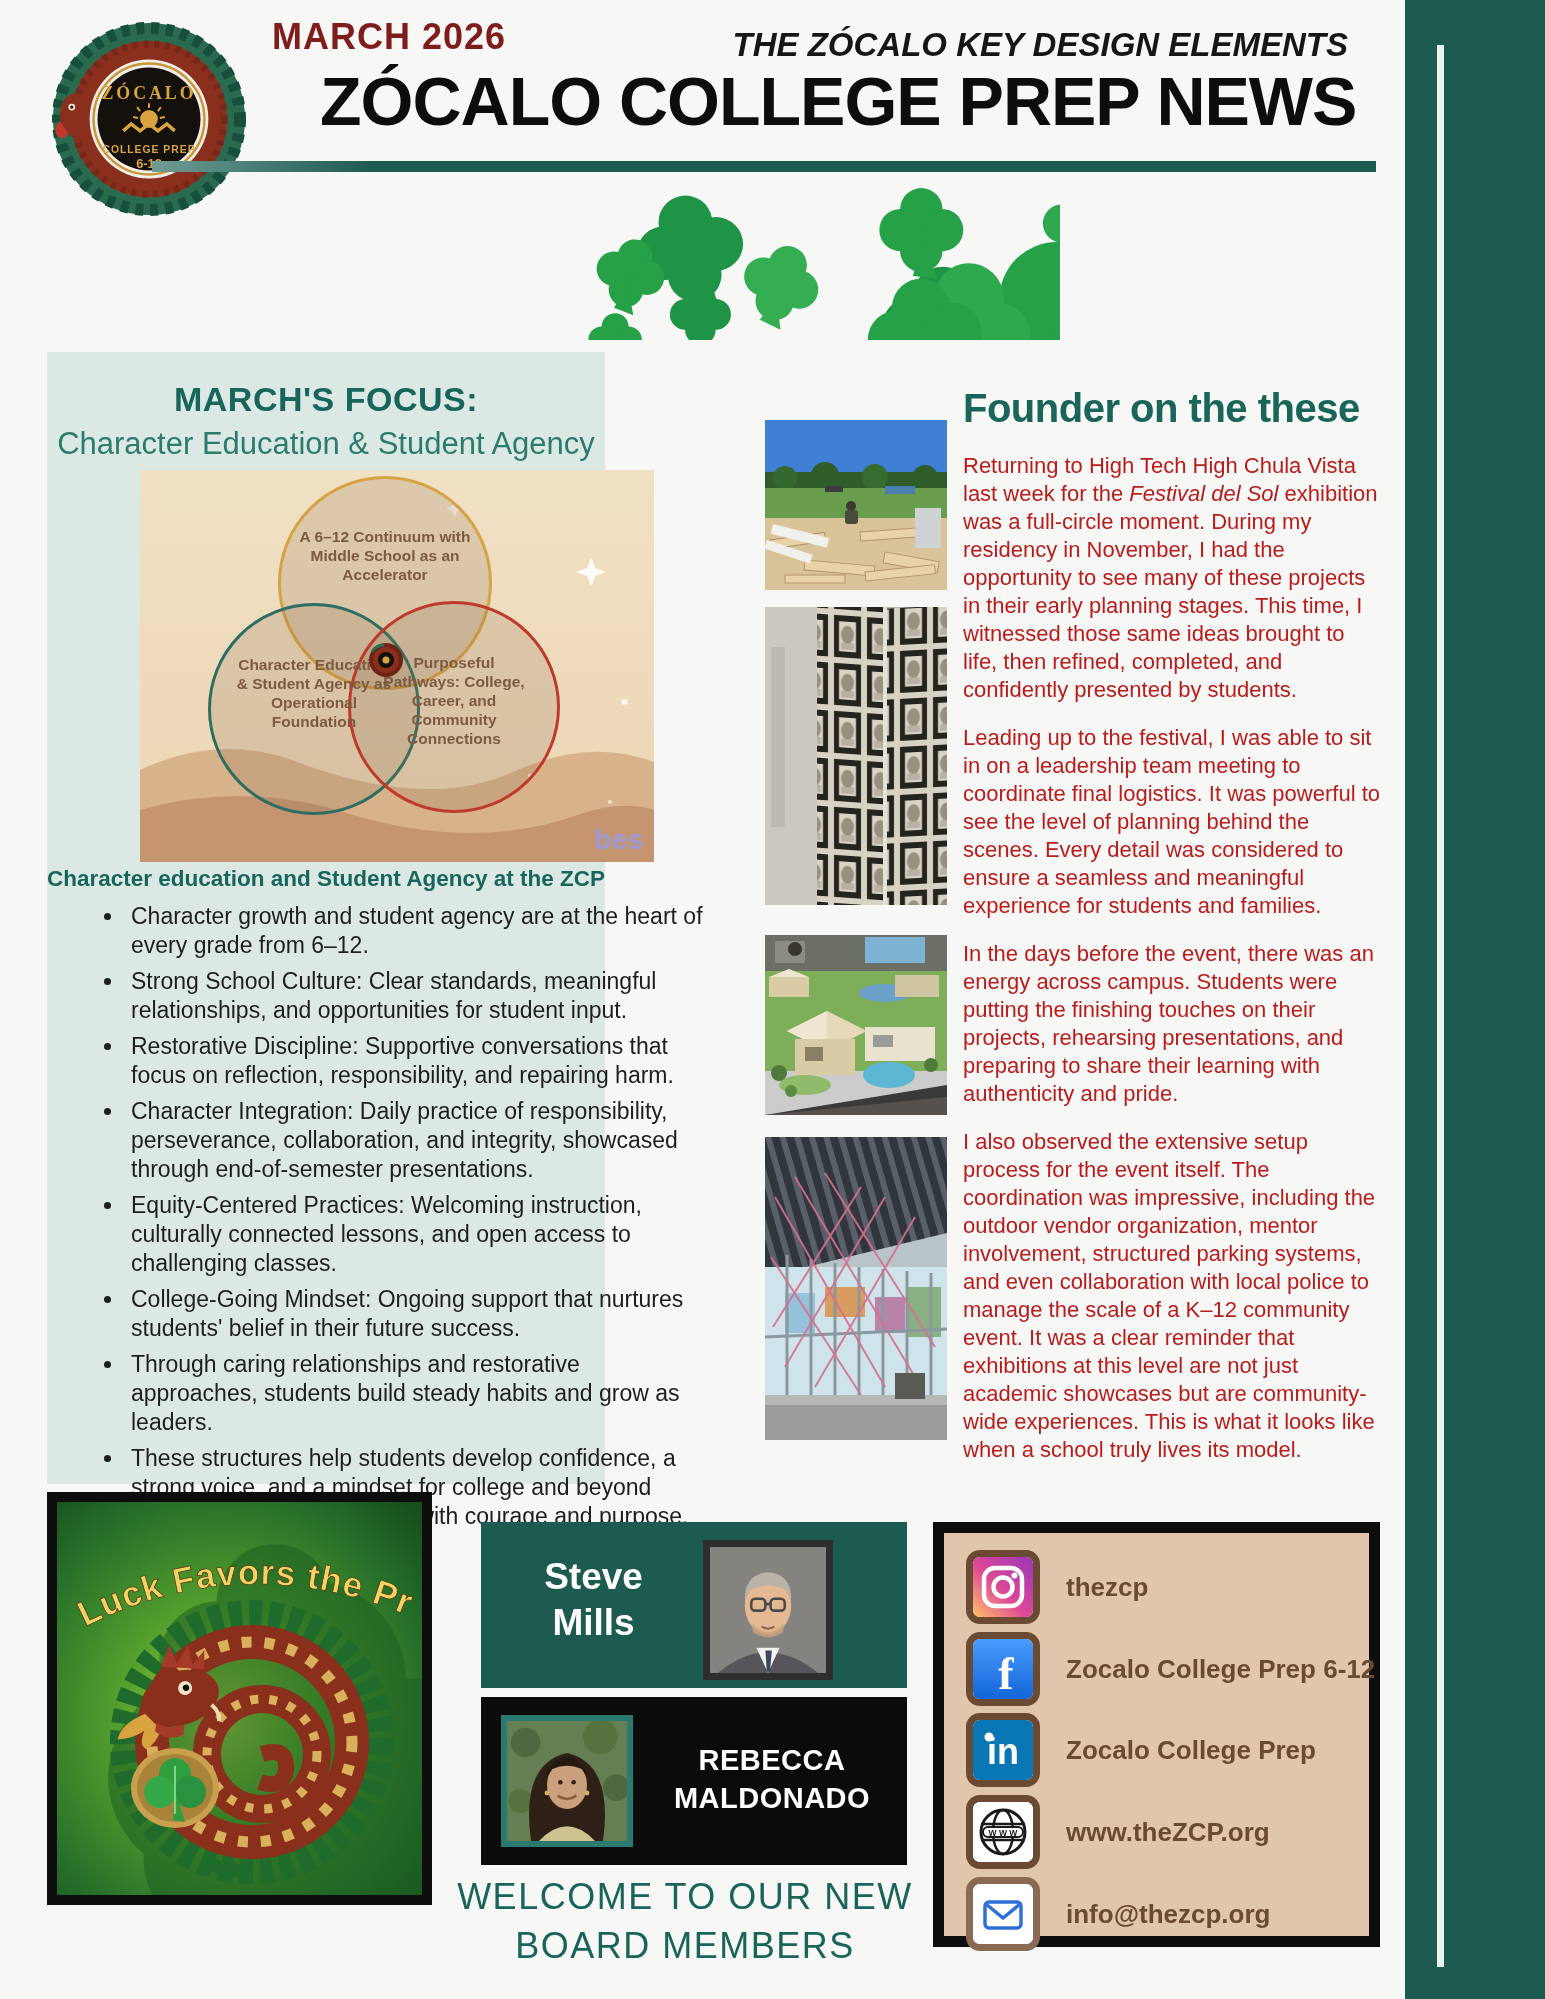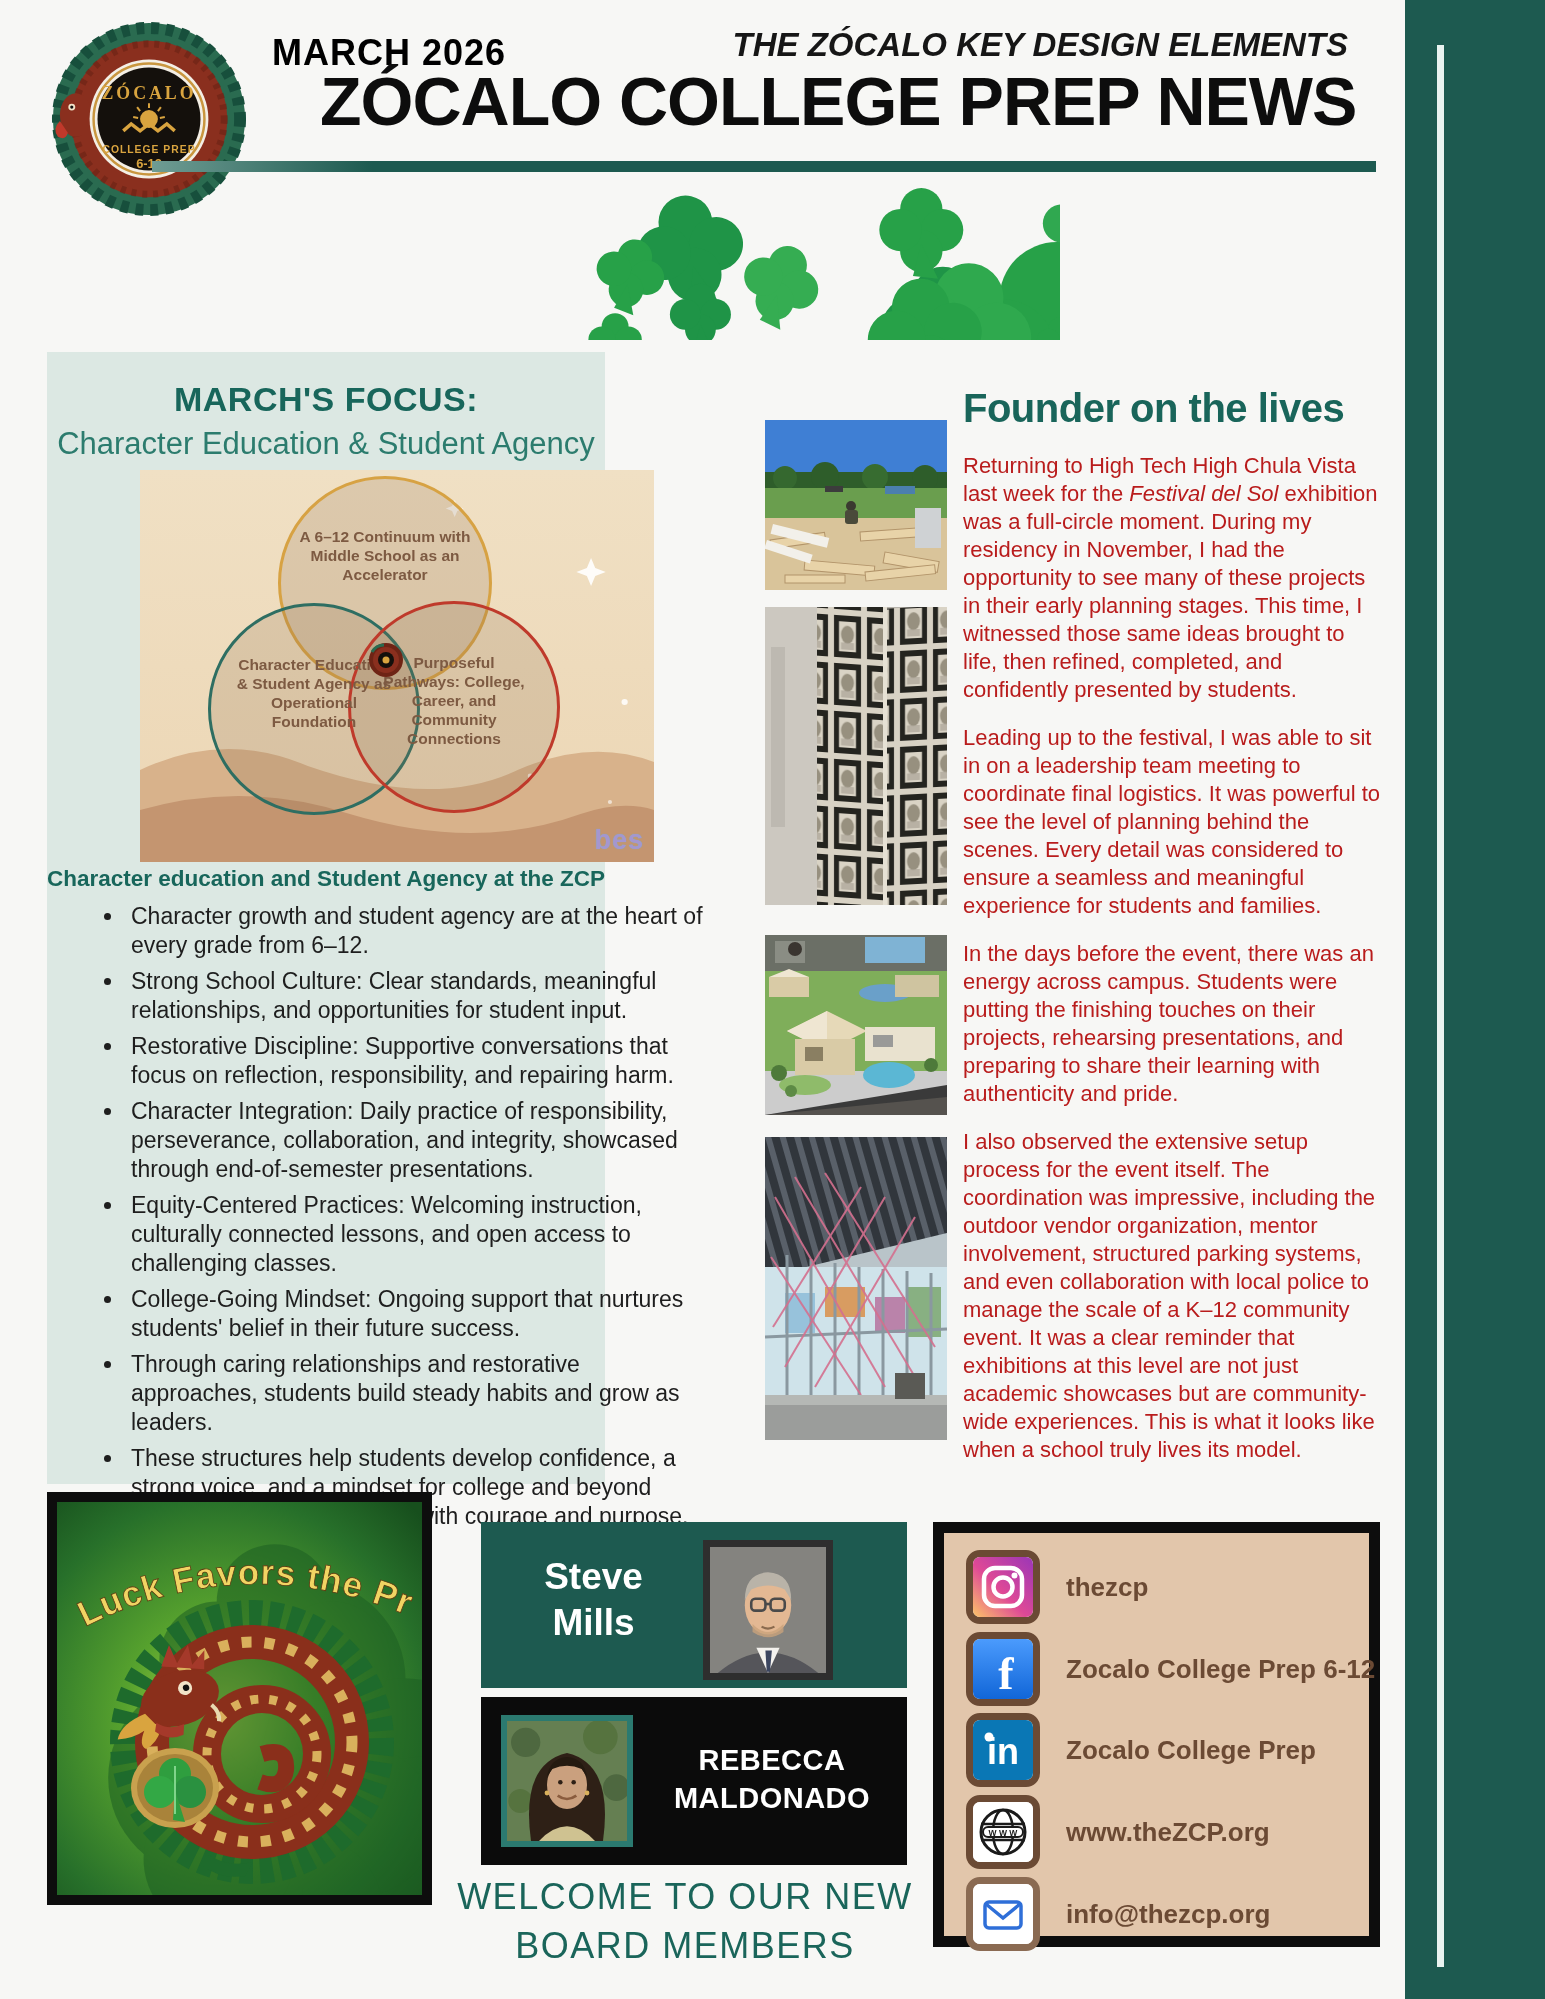--- a/index.html
+++ b/index.html
@@ -4,21 +4,21 @@
 <style>
   html,body{margin:0;padding:0;background:#e9e9e7;font-family:"Liberation Sans",sans-serif;}
   #canvas{position:relative;width:1545px;height:1999px;background:#f7f7f5;overflow:hidden;}
 
   
   .sidebar{position:absolute;right:0;top:0;width:140px;height:1999px;background:#1d5a50;}
   .sidebar-stripe{position:absolute;left:32px;top:45px;width:7px;height:1922px;background:#e9f3f0;}
 
   
   .logo{position:absolute;left:50px;top:20px;width:198px;height:198px;}
-  .issue-date{position:absolute;left:272px;top:32px;font-size:36px;font-weight:600;letter-spacing:1px;color:#000000;}
+  .issue-date{position:absolute;left:272px;top:16px;font-size:36px;font-weight:600;letter-spacing:1px;color:#7f1d1d;}
   .tagline{position:absolute;left:690px;top:26px;width:658px;text-align:right;font-style:italic;font-weight:600;font-size:33px;color:#161616;}
   .main-title{position:absolute;left:320px;top:62px;font-size:68px;font-weight:bold;letter-spacing:-1px;color:#0d0d0d;white-space:nowrap;}
   .title-rule{position:absolute;left:152px;top:161px;width:1224px;height:11px;background:linear-gradient(90deg,#6f9c93,#1d5a50 18%);}
   .shamrocks{position:absolute;left:448px;top:158px;width:612px;height:182px;}
 
   
   .focus-box{position:absolute;left:47px;top:352px;width:558px;height:1132px;background:#dce8e3;}
   .focus-heading{position:absolute;left:0;top:28px;width:100%;text-align:center;font-size:34px;font-weight:bold;color:#18665b;letter-spacing:.5px;}
   .focus-sub{position:absolute;left:0;top:74px;width:100%;text-align:center;font-size:31px;font-weight:400;color:#2c7c6e;}
   .venn{position:absolute;left:93px;top:118px;width:490px;height:392px;background:linear-gradient(180deg,#f0e0c4,#ecd6b4);overflow:hidden;padding-left:24px;}
@@ -314,21 +314,21 @@
         <line x1="120" y1="60" x2="20" y2="230"></line>
           <line x1="150" y1="80" x2="50" y2="250"></line>
           <line x1="96" y1="50" x2="8" y2="190"></line>
       </g>
       <rect y="258" width="182" height="45" fill="#9b9d9b"></rect>
       <rect y="258" width="182" height="10" fill="#b5b8b5"></rect>
       <rect x="130" y="236" width="30" height="26" fill="#5a5a55"></rect>
     </svg>
   </div>
 
-  <div class="article-title">Founder on the lives</div>
+  <div class="article-title">Founder on the these</div>
   <div class="article-body">
     <p><span>Returning to High Tech High Chula Vista last week for the </span><i>Festival del Sol</i><span> exhibition was a full-circle moment. During my residency in November, I had the opportunity to see many of these projects in their early planning stages. This time, I witnessed those same ideas brought to life, then refined, completed, and confidently presented by students.</span></p>
     <p>Leading up to the festival, I was able to sit in on a leadership team meeting to coordinate final logistics. It was powerful to see the level of planning behind the scenes. Every detail was considered to ensure a seamless and meaningful experience for students and families.</p>
     <p>In the days before the event, there was an energy across campus. Students were putting the finishing touches on their projects, rehearsing presentations, and preparing to share their learning with authenticity and pride.</p>
     <p>I also observed the extensive setup process for the event itself. The coordination was impressive, including the outdoor vendor organization, mentor involvement, structured parking systems, and even collaboration with local police to manage the scale of a K–12 community event. It was a clear reminder that exhibitions at this level are not just academic showcases but are community-wide experiences.  This is what it looks like when a school truly lives its model.</p>
   </div>
 
   <div class="poster">
     <svg viewBox="0 0 365 393">
       <defs>

